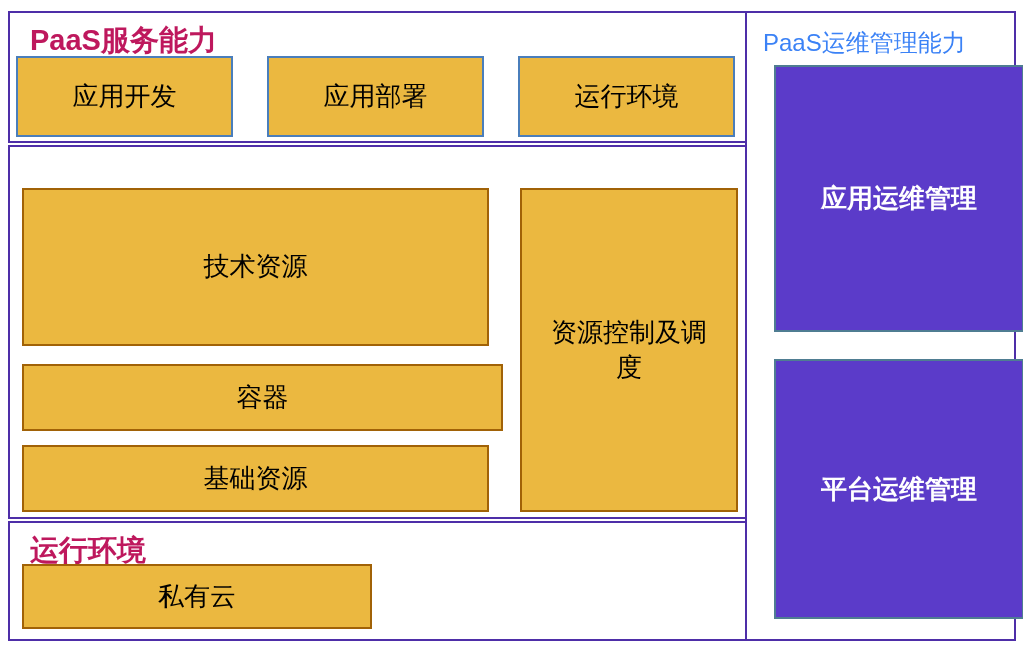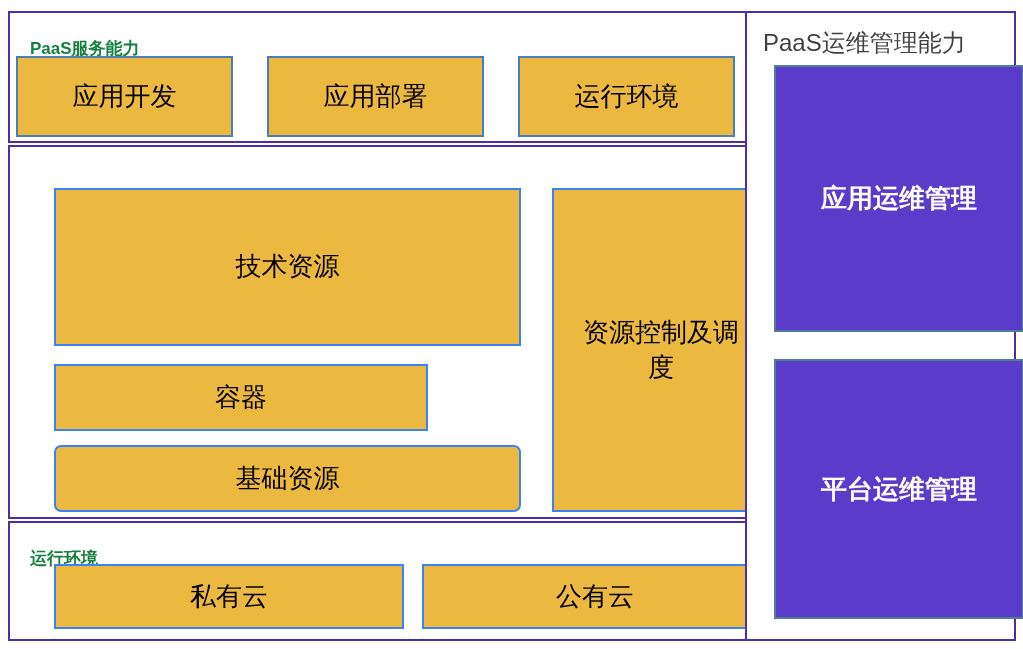--- a/index.html
+++ b/index.html
@@ -22,59 +22,59 @@
     box-sizing: border-box;
   }
   #section-service { left: 8px;  top: 11px;  width: 739px; height: 132px; }
   #section-tech    { left: 8px;  top: 145px; width: 739px; height: 374px; }
   #section-runtime { left: 8px;  top: 521px; width: 739px; height: 120px; }
   #panel-ops       { left: 745px; top: 11px; width: 271px; height: 630px; }
 
   .section-title {
     position: absolute;
     left: 20px;
-    top: 24px;
-    font-size: 17px;
+    top: 8px;
+    font-size: 29px;
     font-weight: bold;
-    color: #15803d;
+    color: #be185d;
     white-space: nowrap;
   }
   .panel-title {
     position: absolute;
     left: 16px;
     top: 14px;
     font-size: 24px;
     font-weight: normal;
-    color: #404040;
+    color: #3b82f6;
     white-space: nowrap;
   }
   .gold-box {
     position: absolute;
     background: #ebb840;
     box-sizing: border-box;
     display: flex;
     align-items: center;
     justify-content: center;
     text-align: center;
     font-size: 26px;
     color: #000000;
     line-height: 1.35;
   }
   .blue-border   { border: 2px solid #4a7ebb; }
-  .purple-border { border: 2px solid #3b82f6; margin-left: 32px; }
+  .purple-border { border: 2px solid #a16207; }
 
   
   #box-app-dev    { left: 6px;   top: 43px; width: 217px; height: 81px; }
   #box-app-deploy { left: 257px; top: 43px; width: 217px; height: 81px; }
   #box-app-serve  { left: 508px; top: 43px; width: 217px; height: 81px; }
 
   
   #box-tech-res  { left: 12px;  top: 41px;  width: 467px; height: 158px; }
-  #box-container { left: 12px;  top: 217px; width: 374px; height: 67px; }
-  #box-base-res  { left: 12px;  top: 298px; width: 467px; height: 67px; border-radius: 7px; }
+  #box-container { left: 12px;  top: 217px; width: 481px; height: 67px; }
+  #box-base-res  { left: 12px;  top: 298px; width: 467px; height: 67px; }
   #box-res-ctrl  { left: 510px; top: 41px;  width: 218px; height: 324px; padding: 16px 20px; }
 
   
   #box-private-cloud { left: 12px;  top: 41px; width: 350px; height: 65px; }
   #box-public-cloud  { left: 380px; top: 41px; width: 346px; height: 65px; }
 
   
   .purple-box {
     position: absolute;
     left: 27px;
@@ -108,21 +108,20 @@
   <div class="section" id="section-tech">
     <div class="gold-box purple-border" id="box-tech-res">技术资源</div>
     <div class="gold-box purple-border" id="box-container">容器</div>
     <div class="gold-box purple-border" id="box-base-res">基础资源</div>
     <div class="gold-box purple-border" id="box-res-ctrl">资源控制及调度</div>
   </div>
 
   <div class="section" id="section-runtime">
     <div class="section-title">运行环境</div>
     <div class="gold-box purple-border" id="box-private-cloud">私有云</div>
-    <div class="gold-box purple-border" id="box-public-cloud">公有云</div>
   </div>
 
   <div class="section" id="panel-ops">
     <div class="panel-title">PaaS运维管理能力</div>
     <div class="purple-box" id="box-app-ops">应用运维管理</div>
     <div class="purple-box" id="box-platform-ops">平台运维管理</div>
   </div>
 
 </div>
 

